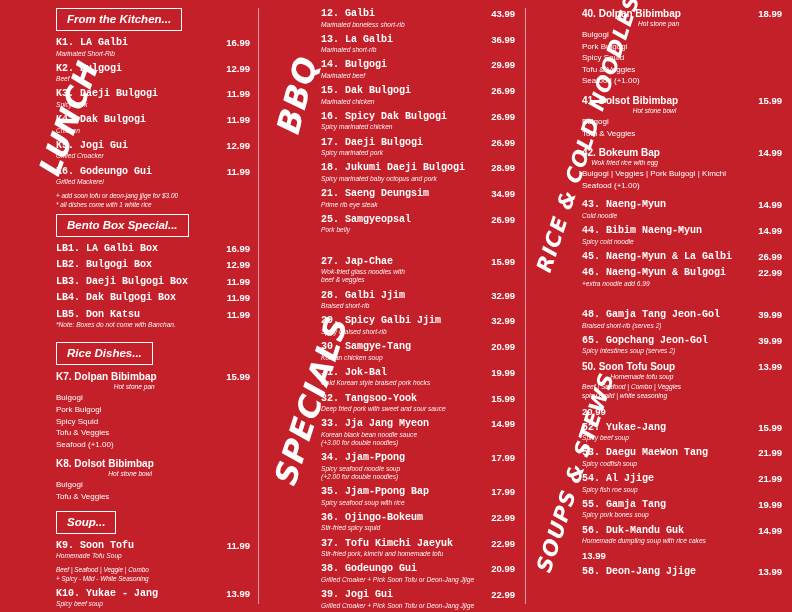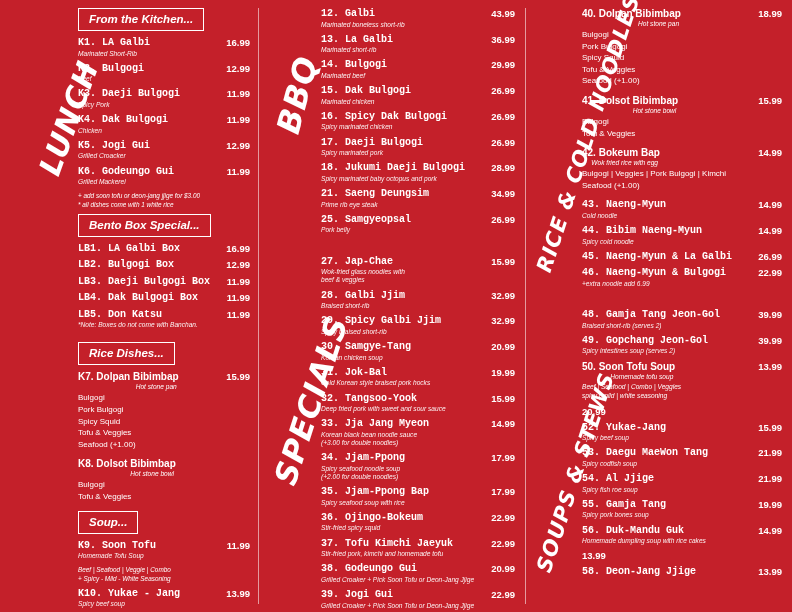--- a/index.html
+++ b/index.html
@@ -59,21 +59,21 @@
 
   .note{font-size:6.4px;font-style:italic;line-height:1.35;margin:6px 0 4px 0;}
   .blk-name{font-size:10px;font-weight:bold;}
   .blk-sub{font-size:6.6px;font-style:italic;margin-top:1px;}
   .blk-lines{font-size:8px;line-height:1.45;margin-top:2px;}
   .blk-row{display:flex;justify-content:space-between;align-items:flex-start;text-align:right;}
 
   .sp{height:8px;}
   .sp-lg{height:16px;}
 
-  .col1-inner{margin-left:68px;}
+  .col1-inner{margin-left:46px;}
   .col2-inner{margin-left:52px;}
   .col3-inner{margin-left:46px;}
 </style>
 </head>
 <body>
 
 <div class="page">
   <div class="cols">
 
     <div class="col col1">
@@ -485,21 +485,21 @@
         <div>
           <div class="item">
               <div class="txt">
                 <div class="name">48. Gamja Tang Jeon-Gol</div>
                 <div class="desc">Braised short-rib (serves 2) </div>
               </div>
               <div class="price">39.99</div>
             </div>
           <div class="item">
               <div class="txt">
-                <div class="name">49. Gopchang Jeon-Gol</div>
+                <div class="name">65. Gopchang Jeon-Gol</div>
                 <div class="desc">Spicy intestines soup (serves 2) </div>
               </div>
               <div class="price">39.99</div>
             </div>
 
           <div style="margin-bottom:5px;">
             <div class="blk-row">
                 <div>
                   <div class="blk-name">50. Soon Tofu Soup</div>
                   <div class="blk-sub">Homemade tofu soup </div>

